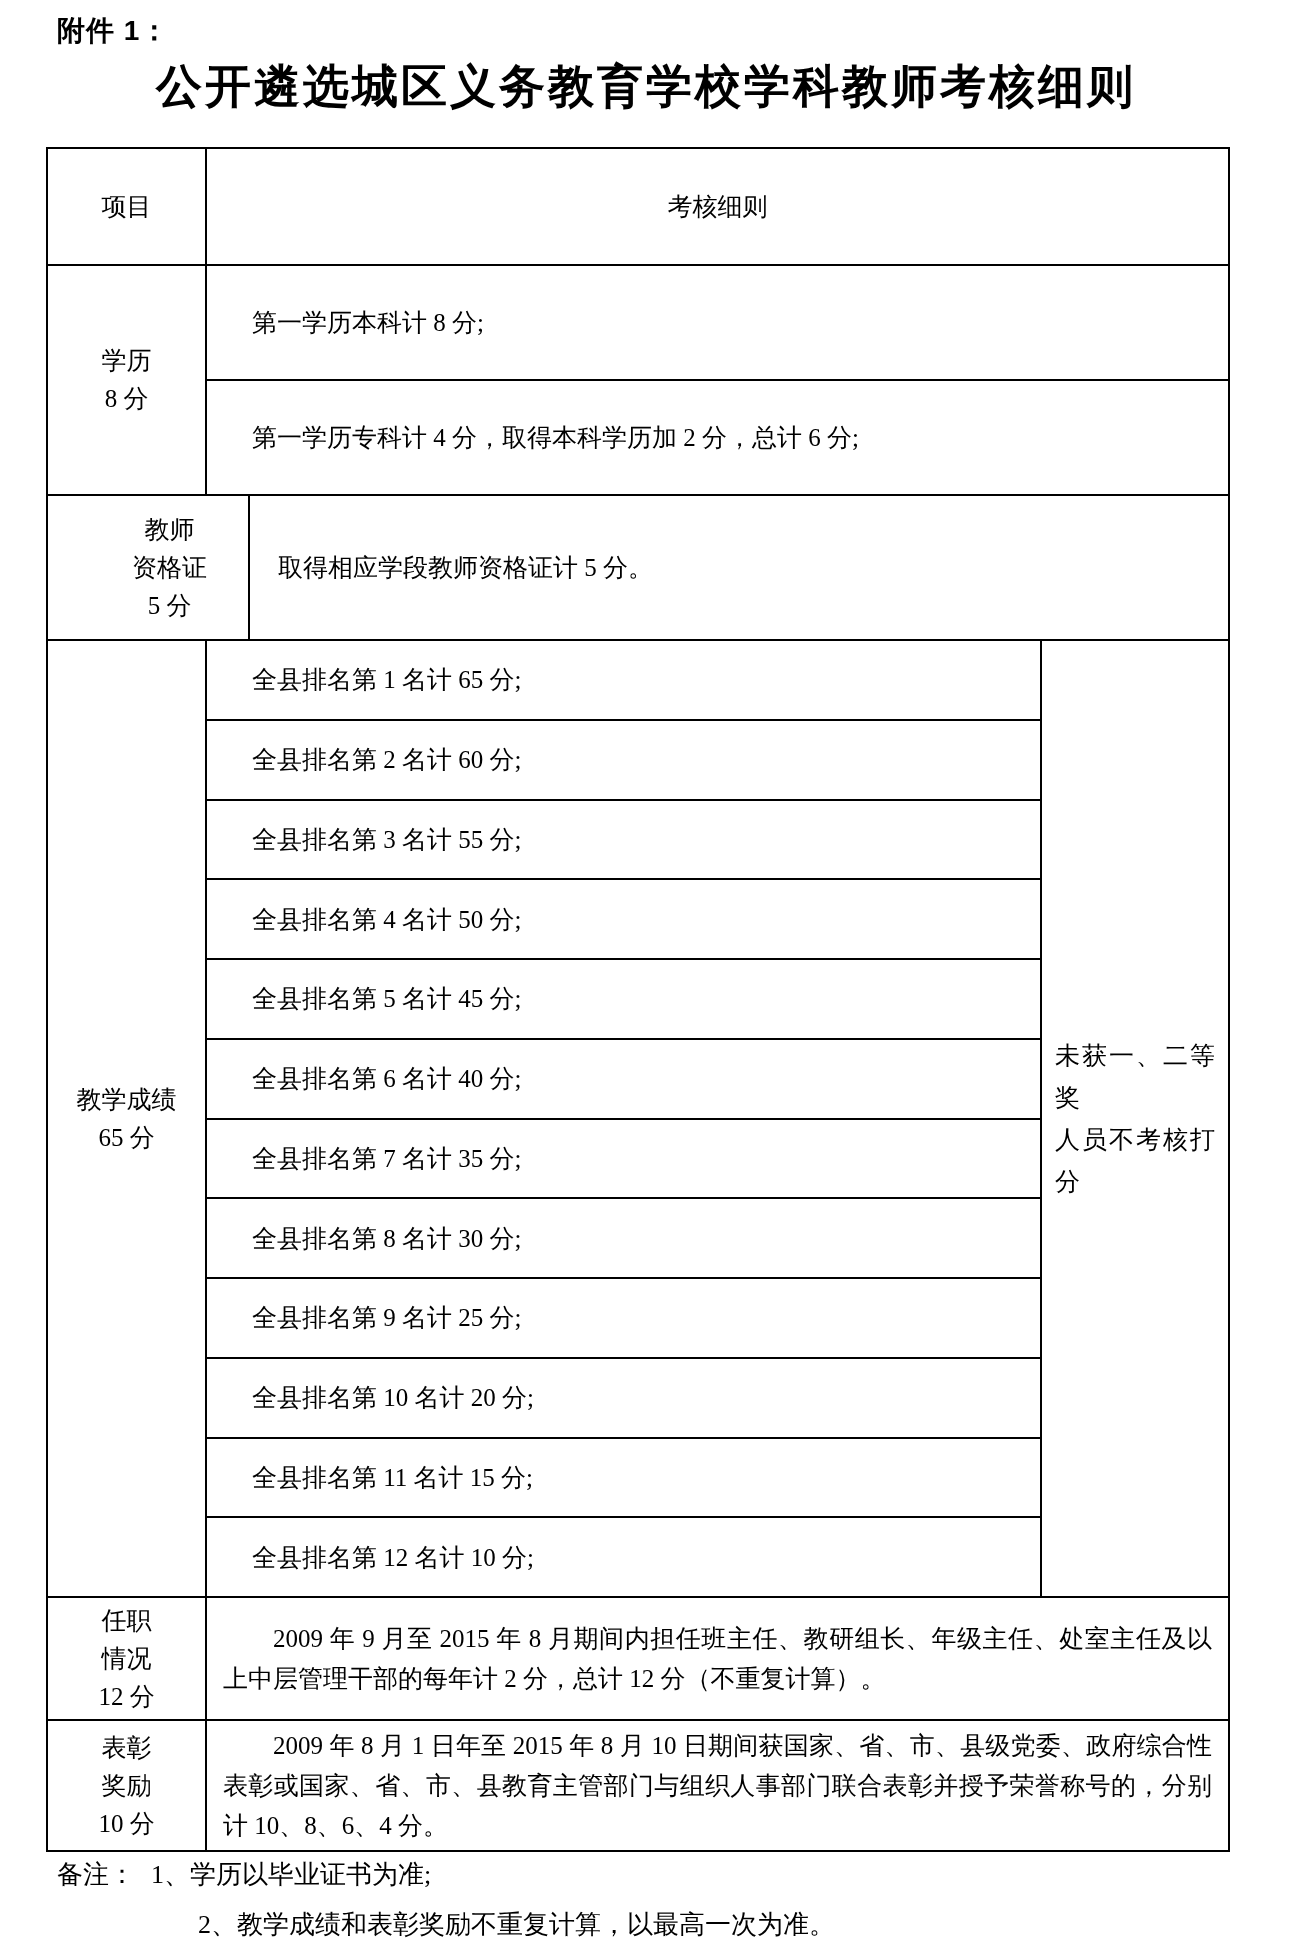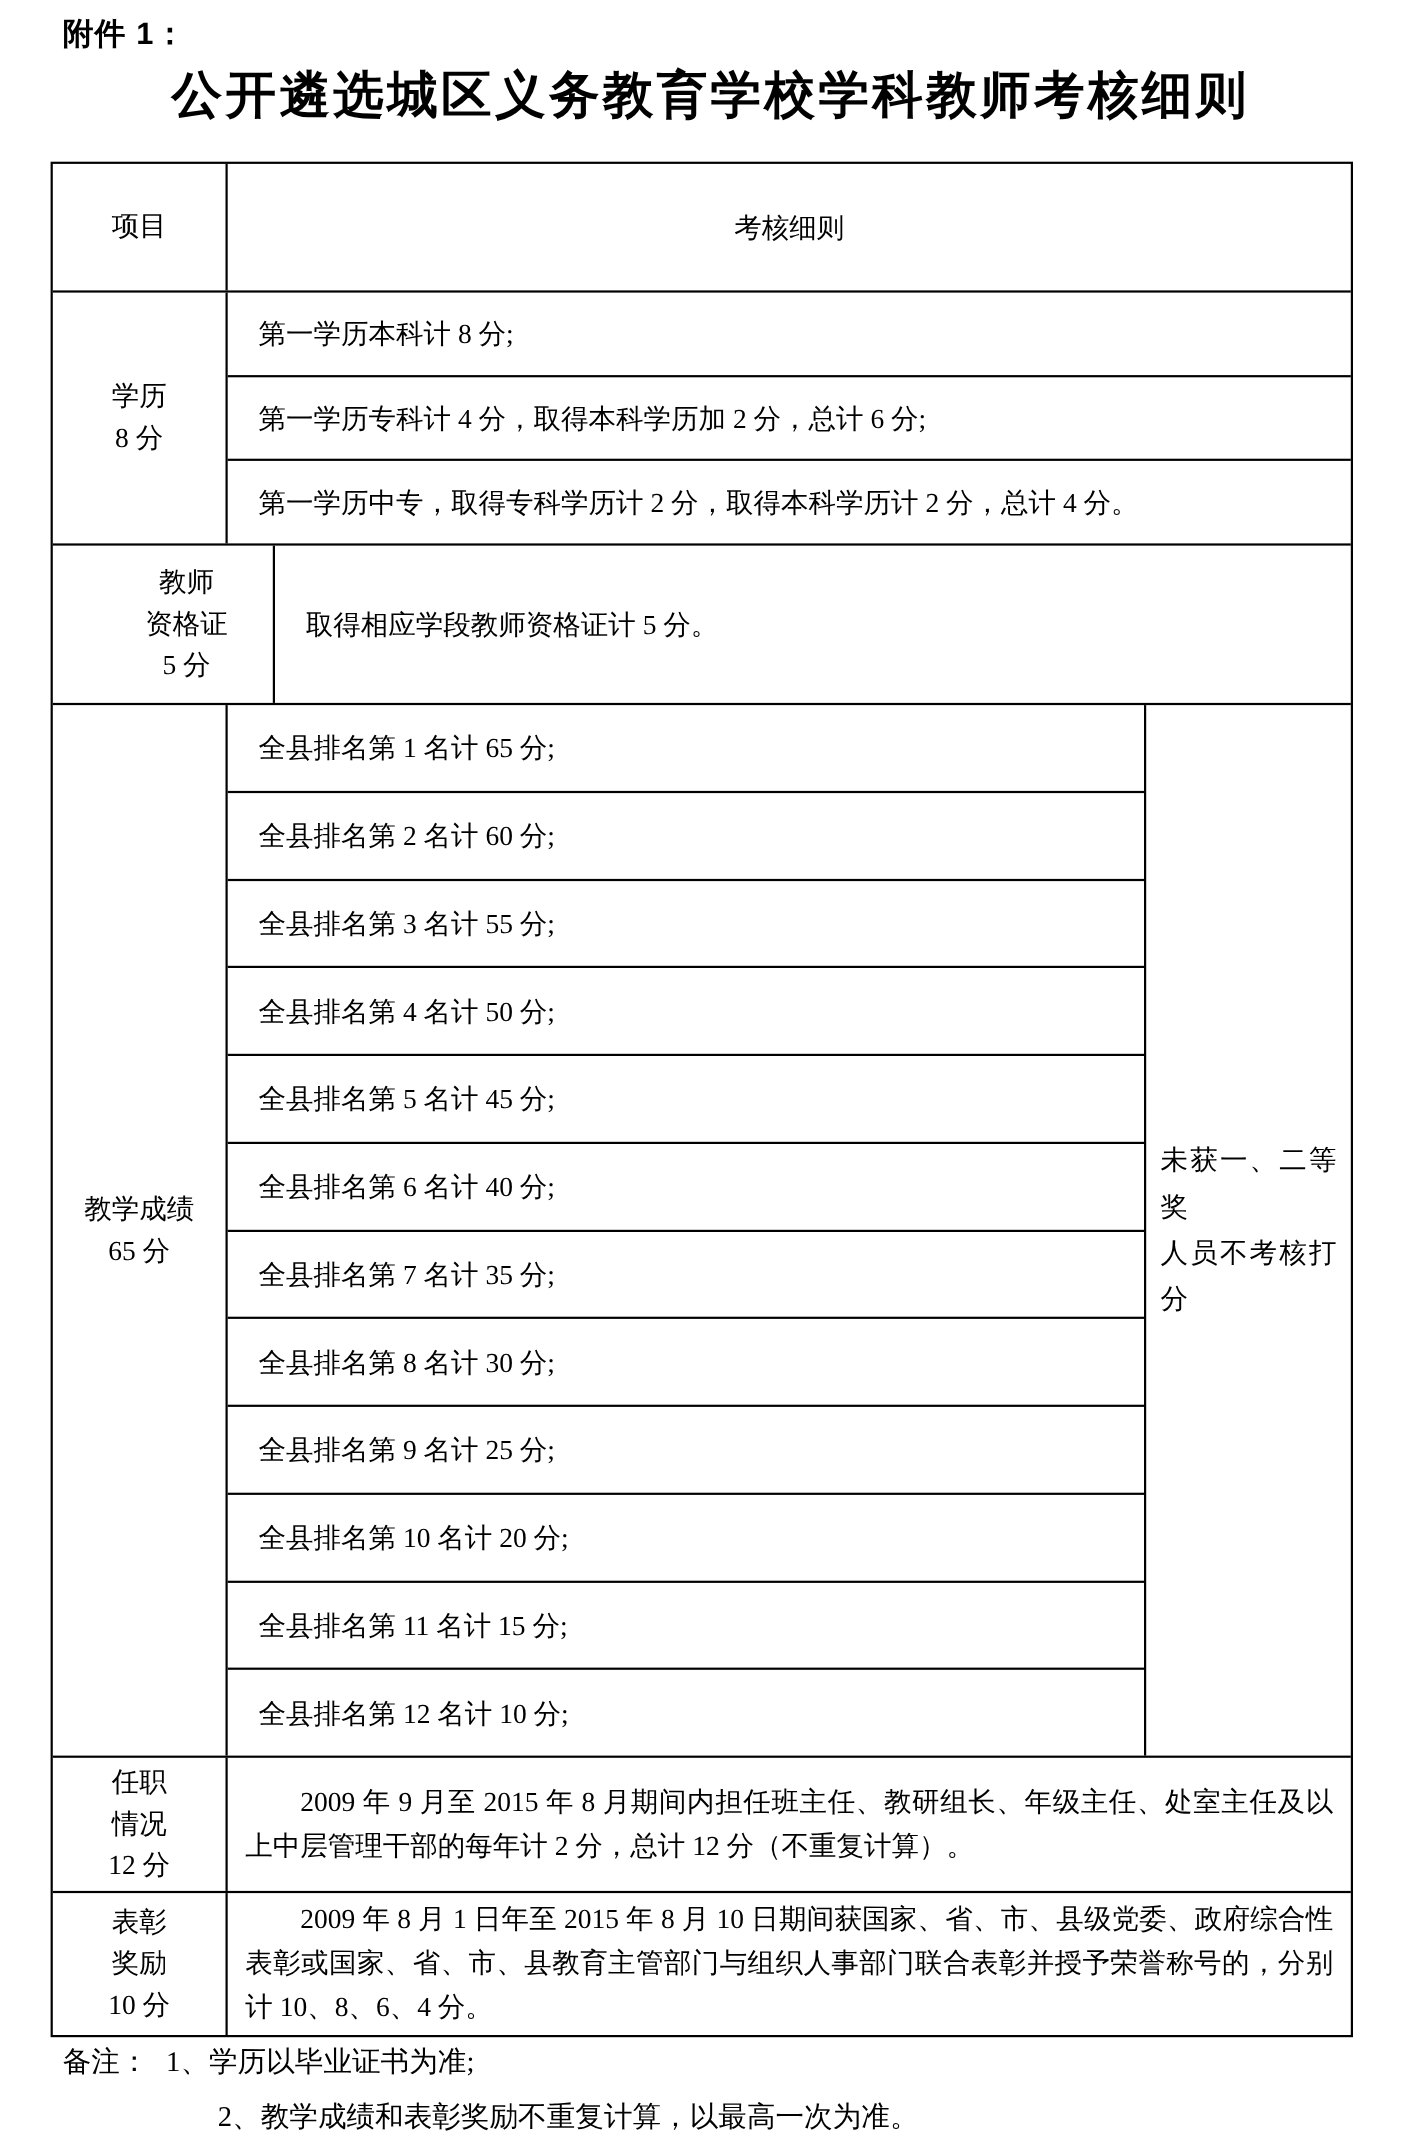--- a/index.html
+++ b/index.html
@@ -80,21 +80,21 @@
   .subrows {
     flex: 1;
     display: flex;
     flex-direction: column;
   }
   .subrow {
     flex: 1;
     border-top: 2px solid #000;
     display: flex;
     align-items: center;
-    padding-left: 28px;
+    padding-left: 45px;
   }
   .subrow:first-child { border-top: none; }
 
   .single-cell {
     flex: 1;
     display: flex;
     align-items: center;
     padding-left: 28px;
   }
 
@@ -152,21 +152,20 @@
   </div>
 
   <div class="t-row section-education">
     <div class="label-cell">
       <div>学历</div>
       <div>8 分</div>
     </div>
     <div class="subrows">
       <div class="subrow">第一学历本科计 8 分;</div>
       <div class="subrow">第一学历专科计 4 分，取得本科学历加 2 分，总计 6 分;</div>
-      <div class="subrow">第一学历中专，取得专科学历计 2 分，取得本科学历计 2 分，总计 4 分。</div>
     </div>
   </div>
 
   <div class="t-row section-certificate">
     <div class="label-cell">
       <div>教师</div>
       <div>资格证</div>
       <div>5 分</div>
     </div>
     <div class="single-cell">取得相应学段教师资格证计 5 分。</div>

